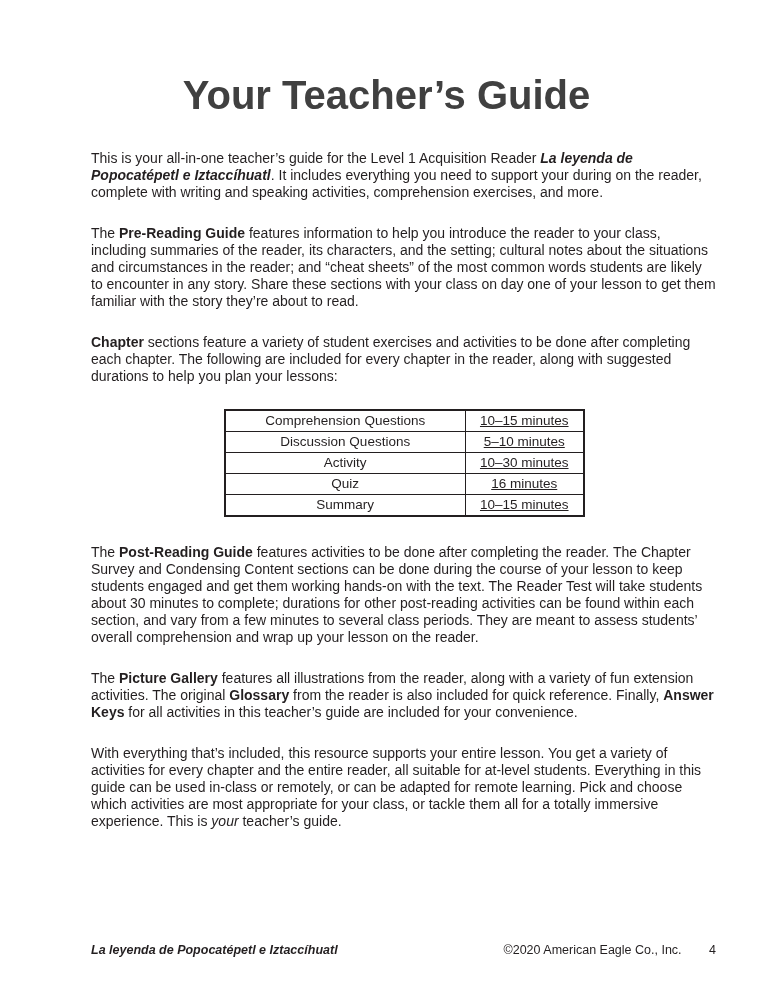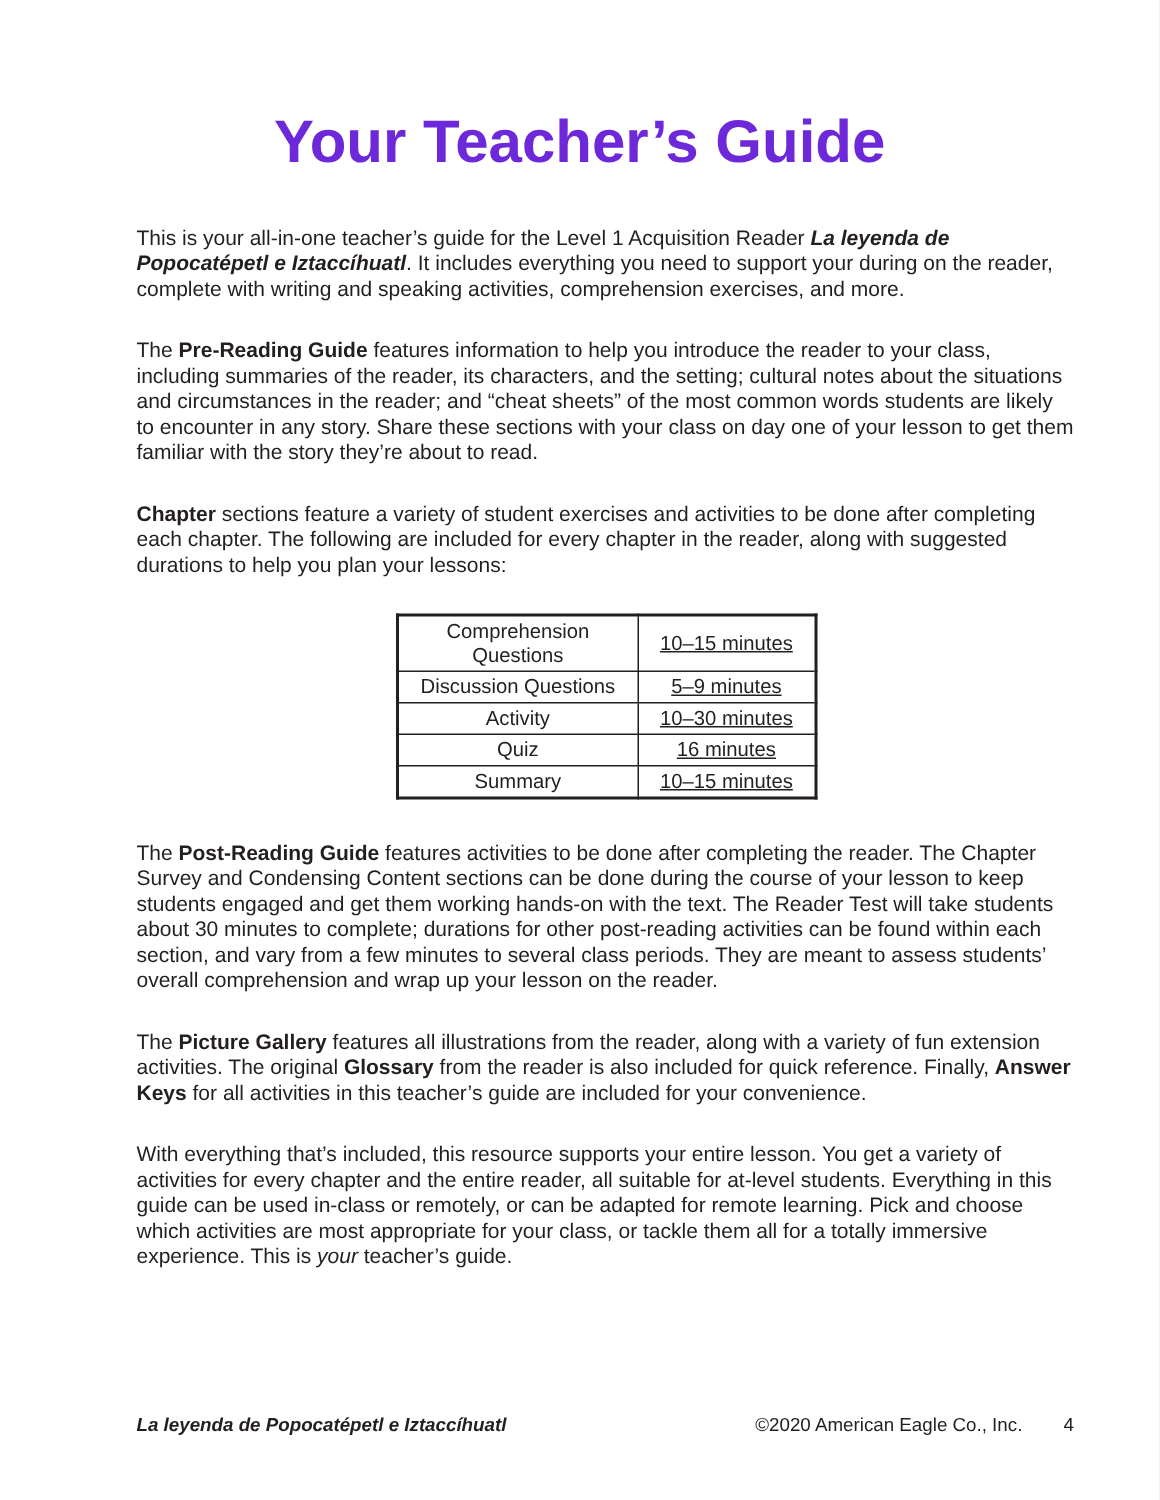--- a/index.html
+++ b/index.html
@@ -11,21 +11,21 @@
     height: 1000px;
     background: #ffffff;
     margin: 0 auto;
     overflow: hidden;
   }
   .title {
     padding-top: 74px;
     text-align: center;
     font-size: 40px;
     font-weight: 700;
-    color: #6d28d9;
+    color: #404040;
     line-height: 1.05;
   }
   .content {
     margin: 34px 56px 0 91px;
     font-size: 14px;
     line-height: 17px;
     text-align: left;
   }
   .para { margin-bottom: 24px; }
   .b { font-weight: 700; }
@@ -37,21 +37,21 @@
   }
   .durations-table td {
     border: 1px solid #231f20;
     text-align: center;
     vertical-align: middle;
     font-size: 13.5px;
     line-height: 16px;
     padding: 2px 6px;
     height: 20px;
   }
-  .cell-activity { width: 161px; }
+  .cell-activity { width: 241px; }
   .cell-duration { width: 118px; text-decoration: underline; }
   .footer {
     position: absolute;
     left: 91px;
     right: 57px;
     bottom: 42px;
     display: flex;
     justify-content: space-between;
     align-items: baseline;
     font-size: 12.5px;
@@ -77,21 +77,21 @@
     <p class="para"><span class="b">Chapter</span><span> sections feature a variety of student exercises and activities to be done after completing each chapter. The following are included for every chapter in the reader, along with suggested durations to help you plan your lessons:</span></p>
 
     <table class="durations-table">
       <tbody>
         <tr>
           <td class="cell-activity">Comprehension Questions</td>
           <td class="cell-duration">10–15 minutes</td>
         </tr>
         <tr>
           <td class="cell-activity">Discussion Questions</td>
-          <td class="cell-duration">5–9 minutes</td>
+          <td class="cell-duration">5–10 minutes</td>
         </tr>
         <tr>
           <td class="cell-activity">Activity</td>
           <td class="cell-duration">10–30 minutes</td>
         </tr>
         <tr>
           <td class="cell-activity">Quiz</td>
           <td class="cell-duration">16 minutes</td>
         </tr>
         <tr>

